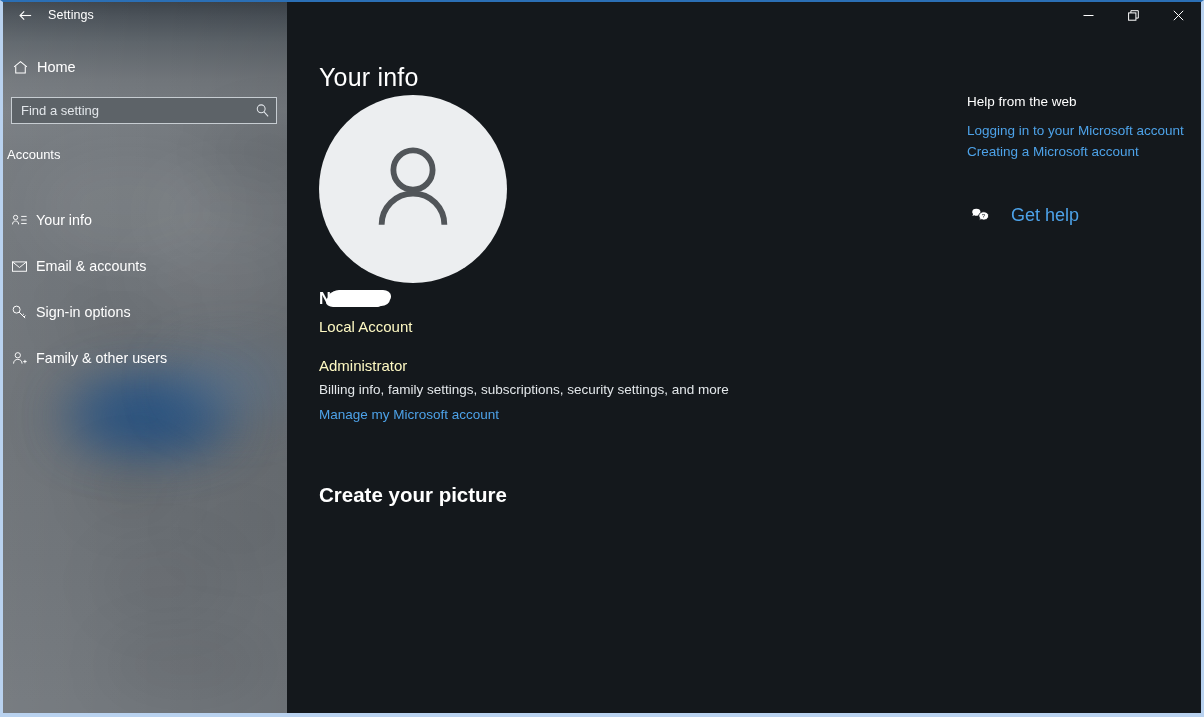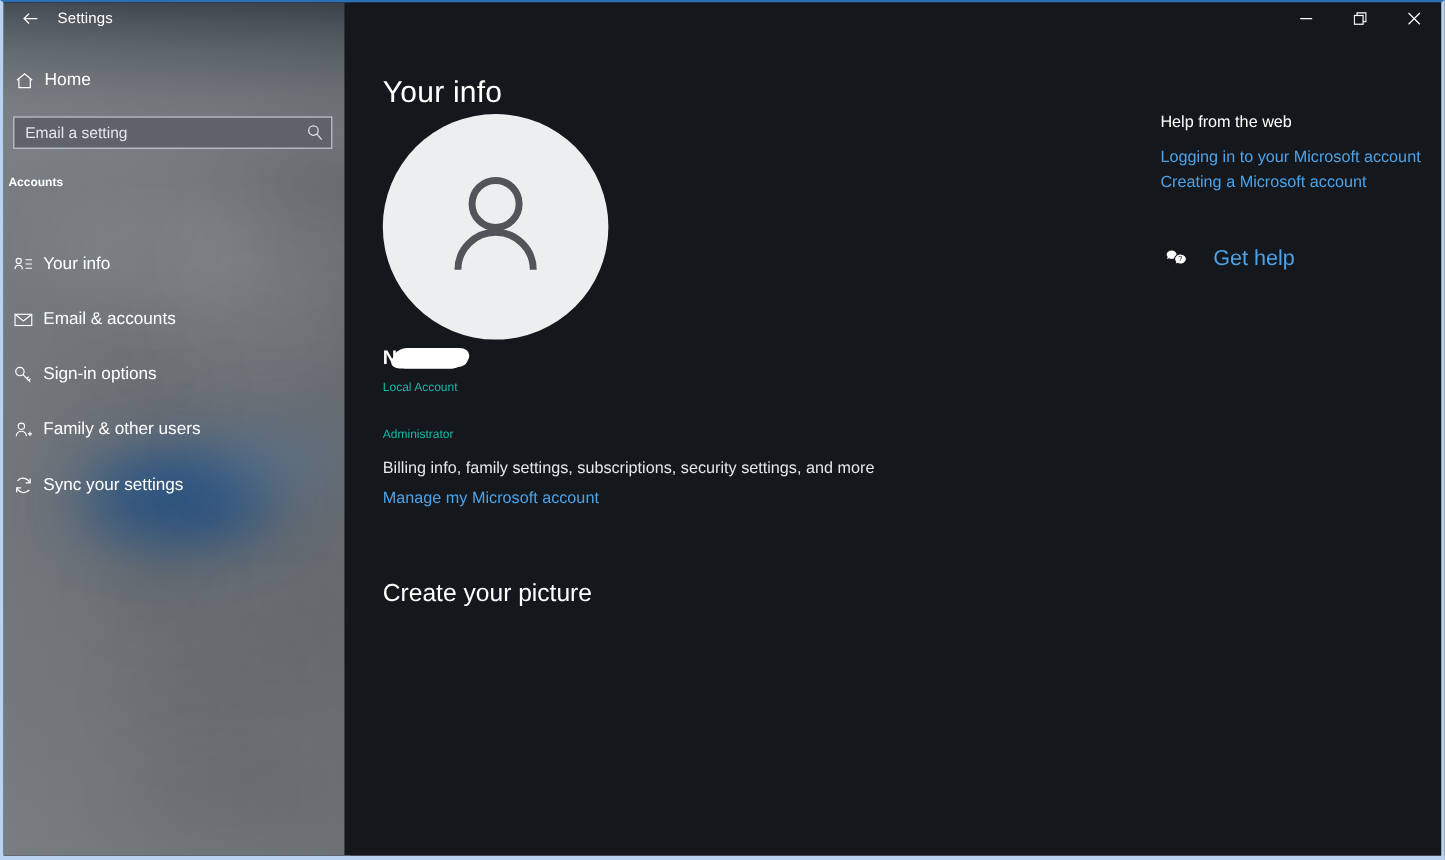--- a/index.html
+++ b/index.html
@@ -154,22 +154,22 @@
     width: 28px;
     display: flex;
     align-items: center;
     justify-content: center;
   }
 
   .section-title {
     position: absolute;
     left: 4px;
     top: 145px;
-    font-size: 10px;
-    font-weight: bold;
+    font-size: 13px;
+    font-weight: normal;
     color: #ffffff;
     z-index: 5;
   }
 
   #navlist {
     position: absolute;
     left: 0;
     top: 195px;
     width: 284px;
     z-index: 5;
@@ -253,22 +253,22 @@
     top: 9px;
     width: 46px;
     height: 7px;
     background: #ffffff;
     border-radius: 5px;
   }
 
   .acct-line {
     position: absolute;
     left: 27px;
-    font-size: 10px;
-    color: #14b8a6;
+    font-size: 15px;
+    color: #fef9c3;
   }
   .acct-type { top: 316px; }
   .acct-role { top: 355px; }
 
   .billing-text {
     position: absolute;
     left: 27px;
     top: 380px;
     font-size: 13.5px;
     color: #e3e7ea;
@@ -281,21 +281,21 @@
     color: #4da2e8;
     text-decoration: none;
   }
 
   .section-h2 {
     position: absolute;
     left: 27px;
     top: 461px;
     font-size: 20.5px;
     color: #ffffff;
-    font-weight: normal;
+    font-weight: bold;
     margin-top: 20px;
   }
 
   .picture-option {
     position: absolute;
     left: 20px;
     height: 44px;
     display: flex;
     align-items: center;
   }
@@ -377,21 +377,21 @@
       <span class="home-icon">
         <svg width="17" height="17" viewBox="0 0 20 20" fill="none" stroke="#ffffff" stroke-width="1.2">
           <path d="M2.5 9.2 L10 3 L17.5 9.2"></path>
           <path d="M4.4 8.4 V16.6 H15.6 V8.4"></path>
         </svg>
       </span>
       <span class="home-label">Home</span>
     </div>
 
     <div id="searchbox">
-      <span class="sb-text">Email a setting</span>
+      <span class="sb-text">Find a setting</span>
       <span class="sb-icon">
         <svg width="15" height="15" viewBox="0 0 16 16" fill="none" stroke="#e2e6ea" stroke-width="1.1">
           <circle cx="6.6" cy="6.2" r="4.2"></circle>
           <path d="M9.7 9.4 L14 14.2"></path>
         </svg>
       </span>
     </div>
 
     <div class="section-title">Accounts</div>
 
@@ -435,31 +435,20 @@
         <span class="nav-icon">
           <svg width="17" height="17" viewBox="0 0 20 20" fill="none" stroke="#ffffff" stroke-width="1.1">
             <circle cx="8" cy="6.2" r="3.1"></circle>
             <path d="M3 16 c0-3.2 2.2-5 5-5 s5 1.8 5 5"></path>
             <path d="M14.4 13.6 H18.4 M16.4 11.6 V15.6"></path>
           </svg>
         </span>
         <span class="nav-label">Family &amp; other users</span>
       </div>
 
-      <div class="nav-item">
-        <span class="nav-icon">
-          <svg width="17" height="17" viewBox="0 0 20 20" fill="none" stroke="#ffffff" stroke-width="1.2">
-            <path d="M16.2 7.4 A7 7 0 0 0 4.2 5.6"></path>
-            <path d="M3.8 12.6 A7 7 0 0 0 15.8 14.4"></path>
-            <path d="M16.6 3.3 V7.6 H12.3"></path>
-            <path d="M3.4 16.7 V12.4 H7.7"></path>
-          </svg>
-        </span>
-        <span class="nav-label">Sync your settings</span>
-      </div>
 
     </div>
   </div>
 
   <div id="main">
 
     <h1 class="page-title">Your info</h1>
 
     <div class="avatar">
       <svg width="112" height="112" viewBox="0 0 100 100" fill="none" stroke="#515559" stroke-width="5.2">

